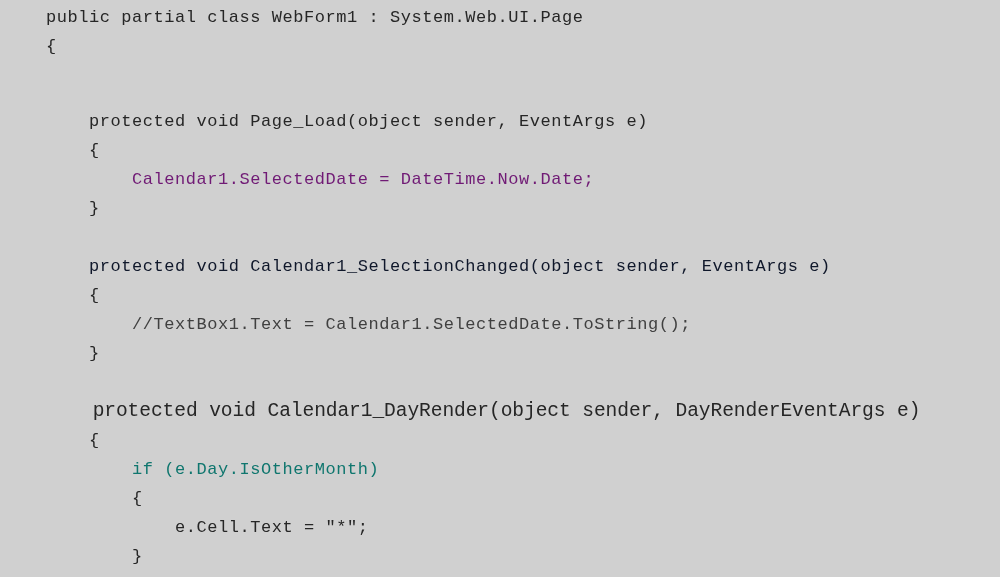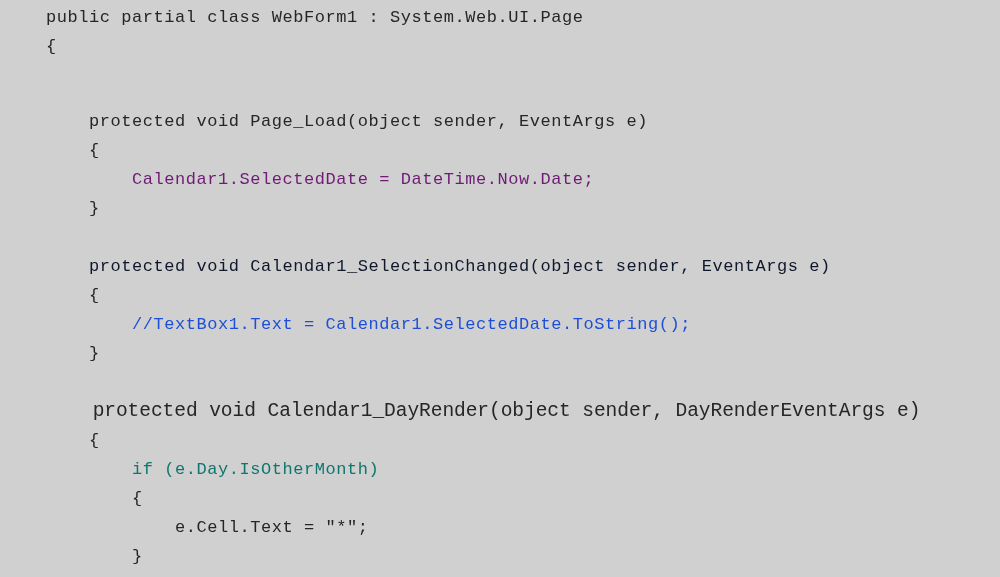--- a/index.html
+++ b/index.html
@@ -50,21 +50,21 @@
 <div id="code-listing" style="background: rgb(208, 208, 208);">
     <div class="code-line first" style="color: rgb(38, 38, 38);">public partial class WebForm1 : System.Web.UI.Page</div>
     <div class="code-line" style="color: rgb(38, 38, 38);">{</div>
     <div class="code-line" style="color: rgb(38, 38, 38); margin-top: 46px;">    protected void Page_Load(object sender, EventArgs e)</div>
     <div class="code-line" style="color: rgb(38, 38, 38);">    {</div>
     <div class="code-line" style="color: #701a75;">        Calendar1.SelectedDate = DateTime.Now.Date;</div>
     <div class="code-line" style="color: rgb(38, 38, 38);">    }</div>
     <div class="code-line blank" style="color: rgb(38, 38, 38);"></div>
     <div class="code-line" style="color: #0f172a;">    protected void Calendar1_SelectionChanged(object sender, EventArgs e)</div>
     <div class="code-line" style="color: rgb(38, 38, 38);">    {</div>
-    <div class="code-line" style="color: #1d4ed8;">        //TextBox1.Text = Calendar1.SelectedDate.ToString();</div>
+    <div class="code-line" style="color: #404040;">        //TextBox1.Text = Calendar1.SelectedDate.ToString();</div>
     <div class="code-line" style="color: rgb(38, 38, 38);">    }</div>
     <div class="code-line blank" style="color: rgb(38, 38, 38);"></div>
     <div class="code-line condensed" style="color: rgb(38, 38, 38);">    protected void Calendar1_DayRender(object sender, DayRenderEventArgs e)</div>
     <div class="code-line" style="color: rgb(38, 38, 38);">    {</div>
     <div class="code-line" style="color: #0f766e;">        if (e.Day.IsOtherMonth)</div>
     <div class="code-line" style="color: rgb(38, 38, 38);">        {</div>
     <div class="code-line" style="color: rgb(38, 38, 38);">            e.Cell.Text = "*";</div>
     <div class="code-line" style="color: rgb(38, 38, 38);">        }</div>
     <div class="code-line" style="color: rgb(38, 38, 38);">    }</div>
     <div class="code-line" style="color: rgb(38, 38, 38);">}</div>

